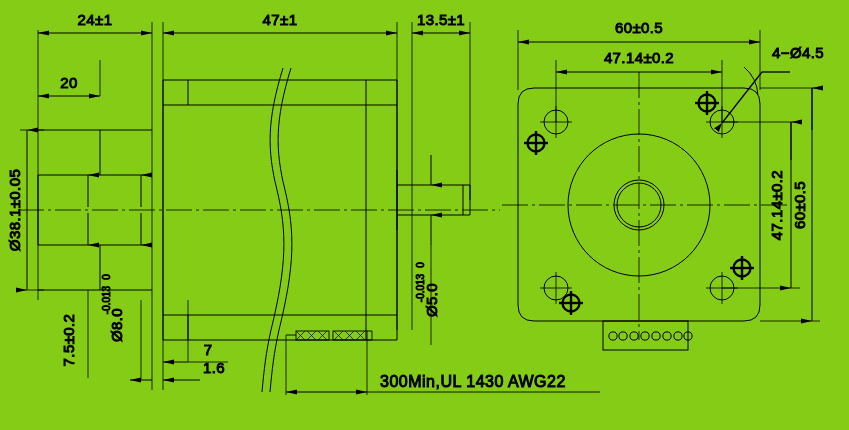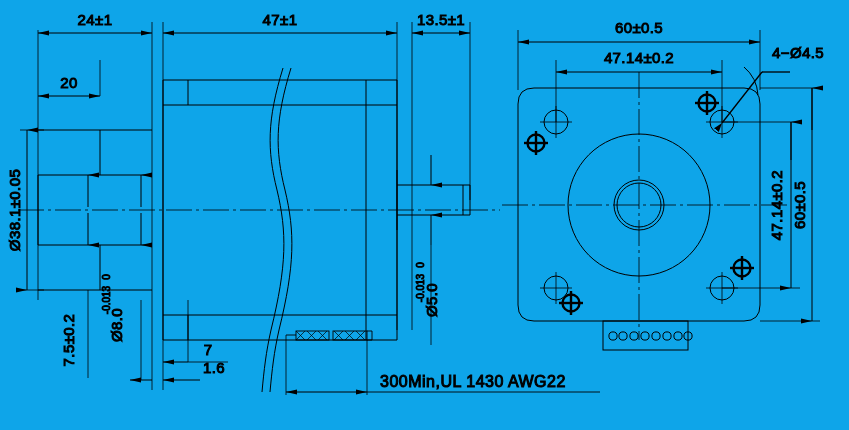--- a/index.html
+++ b/index.html
@@ -1,21 +1,21 @@
 <!DOCTYPE html>
 <html><head>
 <meta charset="utf-8">
 <title>Stepper Motor Dimensional Drawing</title>
 <style>
   html,body{margin:0;padding:0;background:#ffffff;}
   body{
     font-family:"Liberation Sans","DejaVu Sans",sans-serif;
     width:849px;height:430px;overflow:hidden;
   }
-  #sheet{position:relative;width:849px;height:430px;background:#0ea5e9;}
+  #sheet{position:relative;width:849px;height:430px;background:#84cc16;}
   svg{display:block;}
   .dimtext{
     font-family:"Liberation Sans","DejaVu Sans",sans-serif;
     font-size:15px;fill:#000;
     letter-spacing:0.4px;
   }
   .dimtext-sm{
     font-family:"Liberation Sans","DejaVu Sans",sans-serif;
     font-size:10px;fill:#000;
   }

